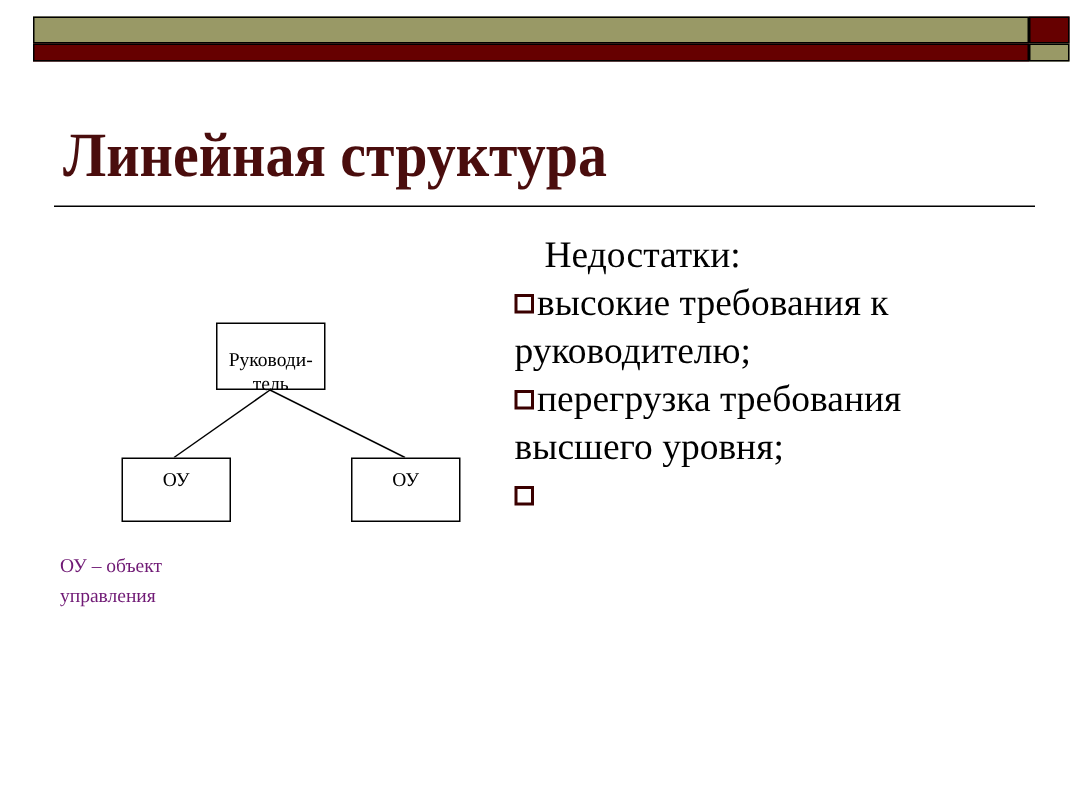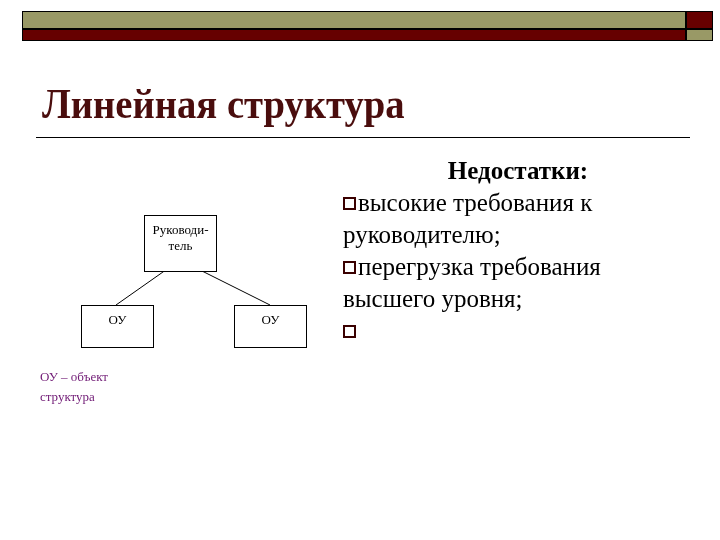--- a/index.html
+++ b/index.html
@@ -4,27 +4,27 @@
 <style>
   html, body { margin: 0; padding: 0; }
   body { width: 720px; height: 540px; background: #ffffff; position: relative; overflow: hidden; font-family: "Liberation Serif", serif; }
   .topbar { position: absolute; left: 22px; top: 11px; width: 664px; height: 18px; background: #999966; border: 1px solid #000; box-sizing: border-box; }
   .bottombar { position: absolute; left: 22px; top: 29px; width: 664px; height: 12px; background: #660000; border: 1px solid #000; box-sizing: border-box; }
   .sq-top { position: absolute; left: 686px; top: 11px; width: 27px; height: 18px; background: #660000; border: 1px solid #000; box-sizing: border-box; }
   .sq-bot { position: absolute; left: 686px; top: 29px; width: 27px; height: 12px; background: #999966; border: 1px solid #000; box-sizing: border-box; }
   .title { position: absolute; left: 42px; top: 80px; font-size: 42px; font-weight: bold; color: #4a0d0d; font-family: "Liberation Serif", serif; letter-spacing: 0px; transform: scaleX(0.92); transform-origin: left; }
   .rule { position: absolute; left: 36px; top: 137px; width: 654px; height: 1px; background: #000; }
   .box { position: absolute; border: 1px solid #000; background: #fff; box-sizing: border-box; font-size: 13px; text-align: center; color: #000; }
-  .box-leader { left: 144px; top: 215px; width: 73px; height: 57px; line-height: 16px; padding-top: 6px; }
+  .box-leader { left: 144px; top: 215px; width: 73px; height: 45px; line-height: 16px; padding-top: 16px; }
   .box-ou1 { left: 81px; top: 305px; width: 73px; height: 43px; padding-top: 6px; }
   .box-ou2 { left: 234px; top: 305px; width: 73px; height: 43px; padding-top: 6px; }
   svg.lines { position: absolute; left: 0; top: 0; }
   .legend { position: absolute; left: 40px; top: 367px; font-size: 13px; line-height: 20px; color: #701a75; }
   .right { position: absolute; left: 343px; top: 155px; width: 340px; font-size: 25px; line-height: 32px; color: #000; }
-  .heading { font-weight: bold; text-align: center; width: 310px; padding-left: 20px; }
+  .heading { font-weight: normal; width: 310px; padding-left: 20px; }
   .item { }
   .bullet { display: inline-block; width: 13px; height: 13px; border: 2px solid #3a0000; box-sizing: border-box; margin-right: 2px; vertical-align: 1px; }
 </style>
 </head>
 <body>
 
 <div class="topbar"></div>
 <div class="bottombar"></div>
 <div class="sq-top"></div>
 <div class="sq-bot"></div>
@@ -43,21 +43,21 @@
 </div>
 <div class="box box-ou1">
   <span>ОУ</span>
 </div>
 <div class="box box-ou2">
   <span>ОУ</span>
 </div>
 
 <div class="legend">
   <div>ОУ – объект</div>
-  <div>структура</div>
+  <div>управления</div>
 </div>
 
 <div class="right">
   <div class="heading">Недостатки:</div>
   <div class="item">
     <span class="bullet"></span><span>высокие требования к руководителю;</span>
   </div>
   <div class="item">
     <span class="bullet"></span><span>перегрузка требования высшего уровня;</span>
   </div>

